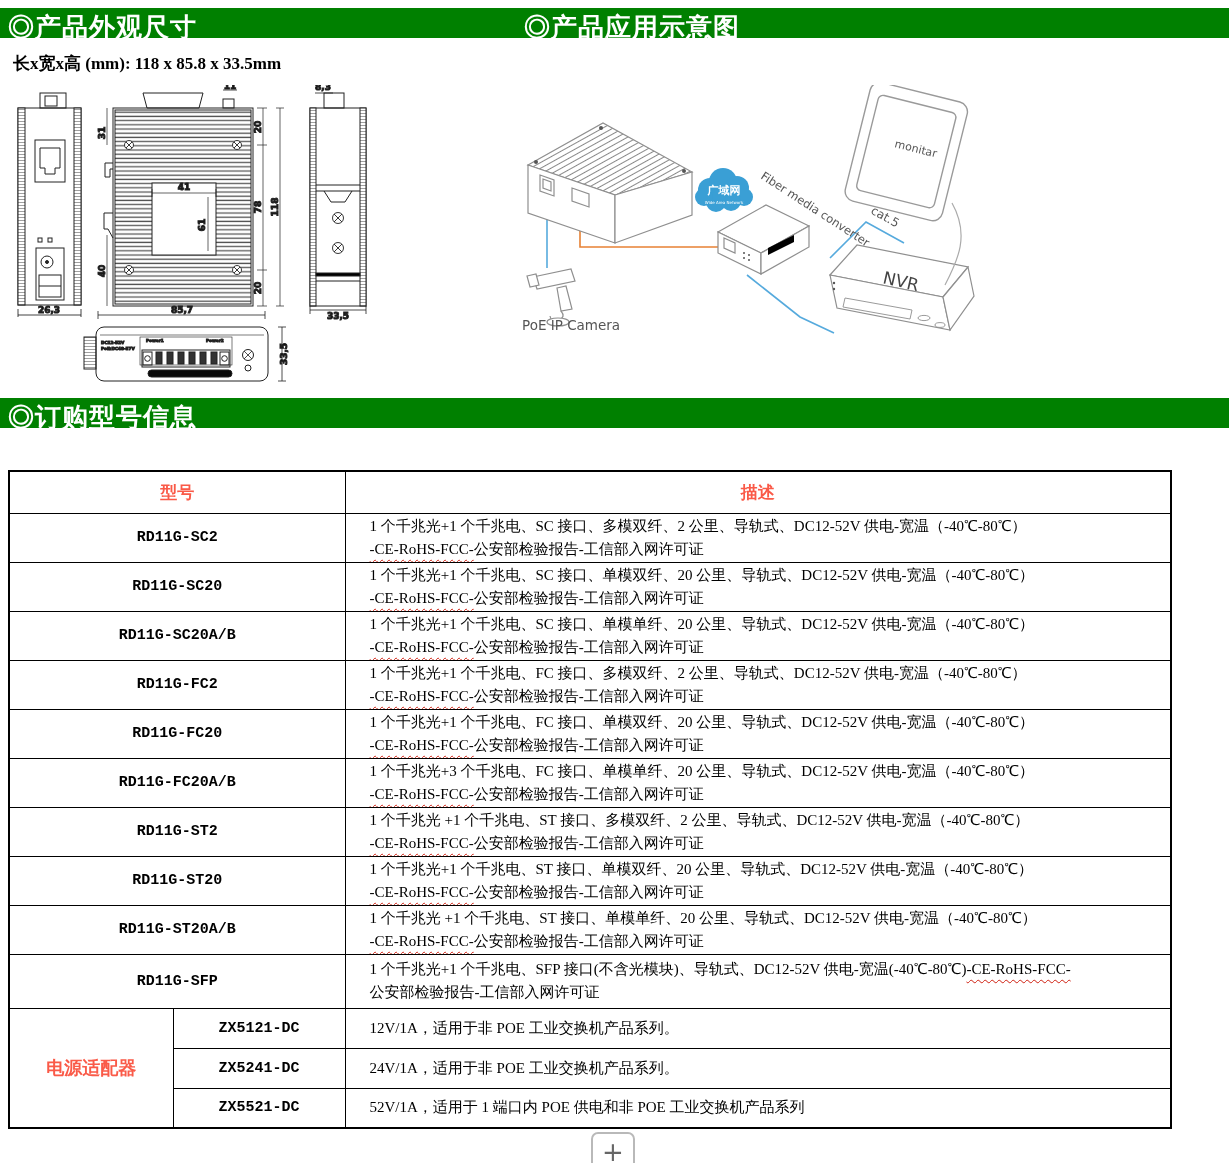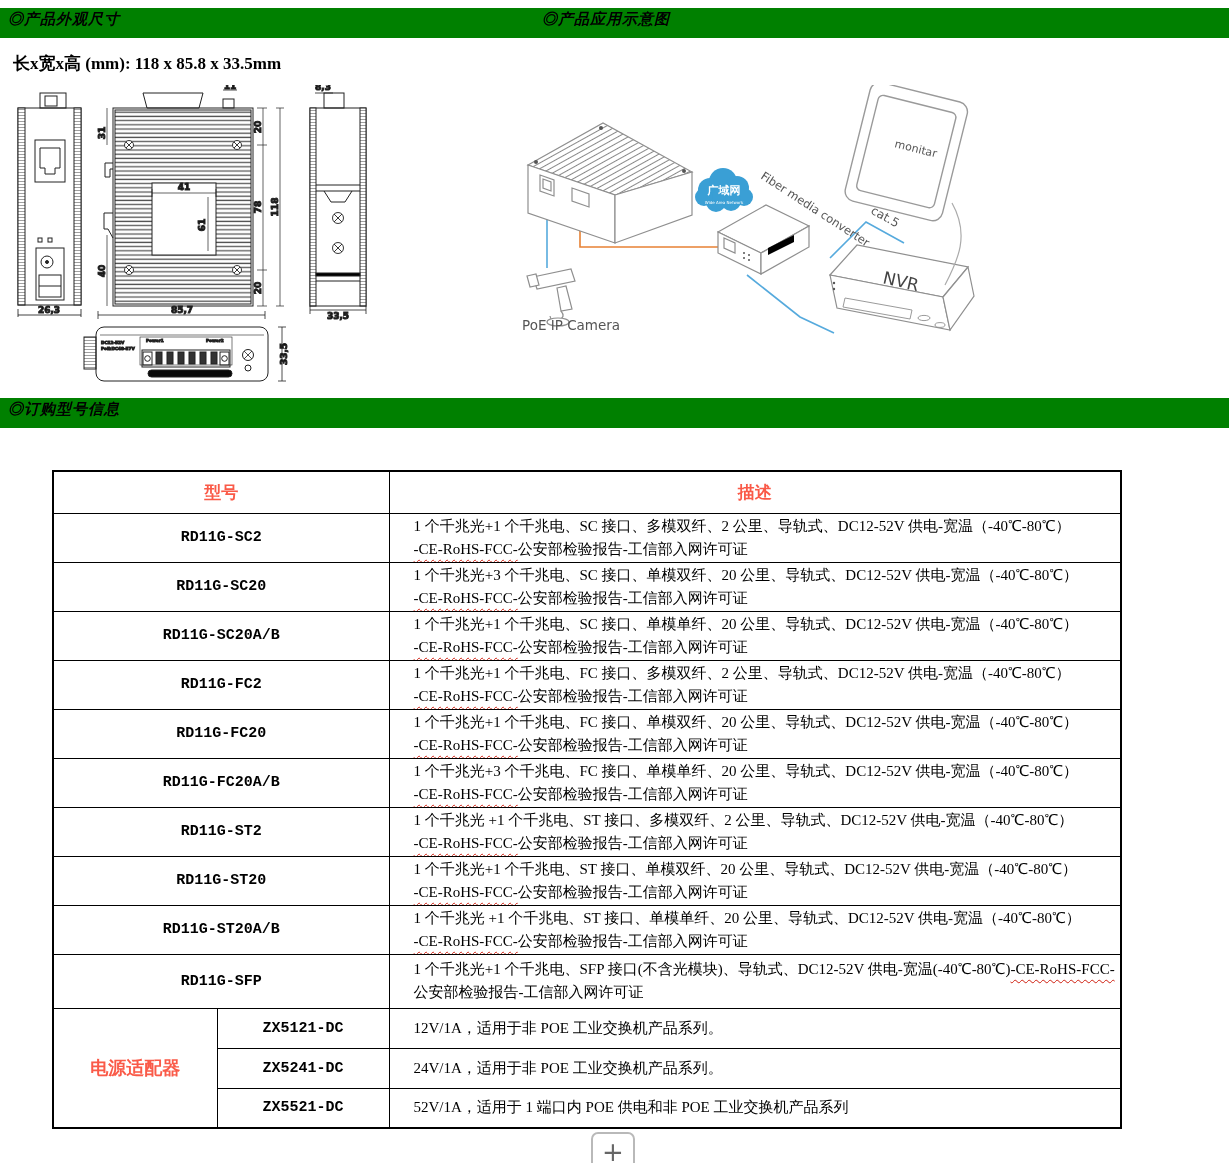--- a/index.html
+++ b/index.html
@@ -1,40 +1,40 @@
 <!DOCTYPE html>
 <html><head>
 <meta charset="utf-8">
 <style>
   html,body{margin:0;padding:0;background:#fff;}
   #page{position:relative;width:1229px;height:1163px;background:#fff;overflow:hidden;
         font-family:"Liberation Serif", serif;color:#000;}
 
   .greenbar{position:absolute;left:0;width:1229px;height:30px;background:#008000;}
-  .greenbar .t{position:absolute;top:2px;color:#000000;font-weight:bold;font-size:15px;
-               letter-spacing:1px;font-family:"Liberation Sans", sans-serif;white-space:nowrap;font-style:italic;}
+  .greenbar .t{position:absolute;top:2px;color:#ffffff;font-weight:bold;font-size:26px;
+               letter-spacing:1px;font-family:"Liberation Sans", sans-serif;white-space:nowrap;}
   #bar1{top:8px;}
   #bar2{top:398px;}
   #bar1 .t1{left:8px;}
-  #bar1 .t2{left:542px;}
+  #bar1 .t2{left:524px;}
   #bar2 .t1{left:8px;text-align:right;}
 
   #dimline{position:absolute;left:13px;top:52px;font-size:17px;font-weight:bold;
            font-family:"Liberation Serif", serif;white-space:nowrap;}
 
   #techdraw{position:absolute;left:5px;top:85px;}
   #appdiag{position:absolute;left:500px;top:85px;}
   svg text{font-family:"DejaVu Sans", sans-serif;}
   .dim{font-size:9px;font-weight:bold;fill:#111;}
   .dimv{font-size:9px;font-weight:bold;fill:#111;}
   .tiny{font-size:4.2px;font-weight:bold;fill:#222;}
   .dlabel{fill:#555;}
 
-  #ordertable{position:absolute;left:8px;top:470px;width:1070px;border-collapse:collapse;
-              table-layout:fixed;margin-left:44px;}
+  #ordertable{position:absolute;left:8px;top:470px;width:1164px;border-collapse:collapse;
+              table-layout:fixed;}
   #ordertable td{border:1px solid #000;overflow:hidden;}
   #ordertable{border:2px solid #000;}
   tr.head{height:42px;}
   tr.mrow{height:49px;}
   tr.sfprow{height:54px;}
   tr.prow{height:40px;}
   td.hcell{text-align:center;font-weight:bold;font-size:17px;color:#fa5a48;}
   td.model{text-align:center;font-weight:bold;font-size:15px;
            font-family:"Liberation Mono", monospace;white-space:nowrap;}
   td.desc{padding:1px 24px;font-size:15px;line-height:23px;vertical-align:middle;}
@@ -285,21 +285,21 @@
     <tr class="mrow">
       <td class="model" colspan="2">RD11G-SC2</td>
       <td class="desc">
         <div class="dline"><span>1 个千兆光+1 个千兆电、SC 接口、多模双纤、2 公里、导轨式、DC12-52V 供电-宽温（-40℃-80℃）</span><span class="wavy"></span></div>
         <div class="dline"><span class="wavy">-CE-RoHS-FCC-</span><span>公安部检验报告-工信部入网许可证</span></div>
       </td>
     </tr>
     <tr class="mrow">
       <td class="model" colspan="2">RD11G-SC20</td>
       <td class="desc">
-        <div class="dline"><span>1 个千兆光+3 个千兆电、SC 接口、单模双纤、20 公里、导轨式、DC12-52V 供电-宽温（-40℃-80℃）</span><span class="wavy"></span></div>
+        <div class="dline"><span>1 个千兆光+1 个千兆电、SC 接口、单模双纤、20 公里、导轨式、DC12-52V 供电-宽温（-40℃-80℃）</span><span class="wavy"></span></div>
         <div class="dline"><span class="wavy">-CE-RoHS-FCC-</span><span>公安部检验报告-工信部入网许可证</span></div>
       </td>
     </tr>
     <tr class="mrow">
       <td class="model" colspan="2">RD11G-SC20A/B</td>
       <td class="desc">
         <div class="dline"><span>1 个千兆光+1 个千兆电、SC 接口、单模单纤、20 公里、导轨式、DC12-52V 供电-宽温（-40℃-80℃）</span><span class="wavy"></span></div>
         <div class="dline"><span class="wavy">-CE-RoHS-FCC-</span><span>公安部检验报告-工信部入网许可证</span></div>
       </td>
     </tr>

